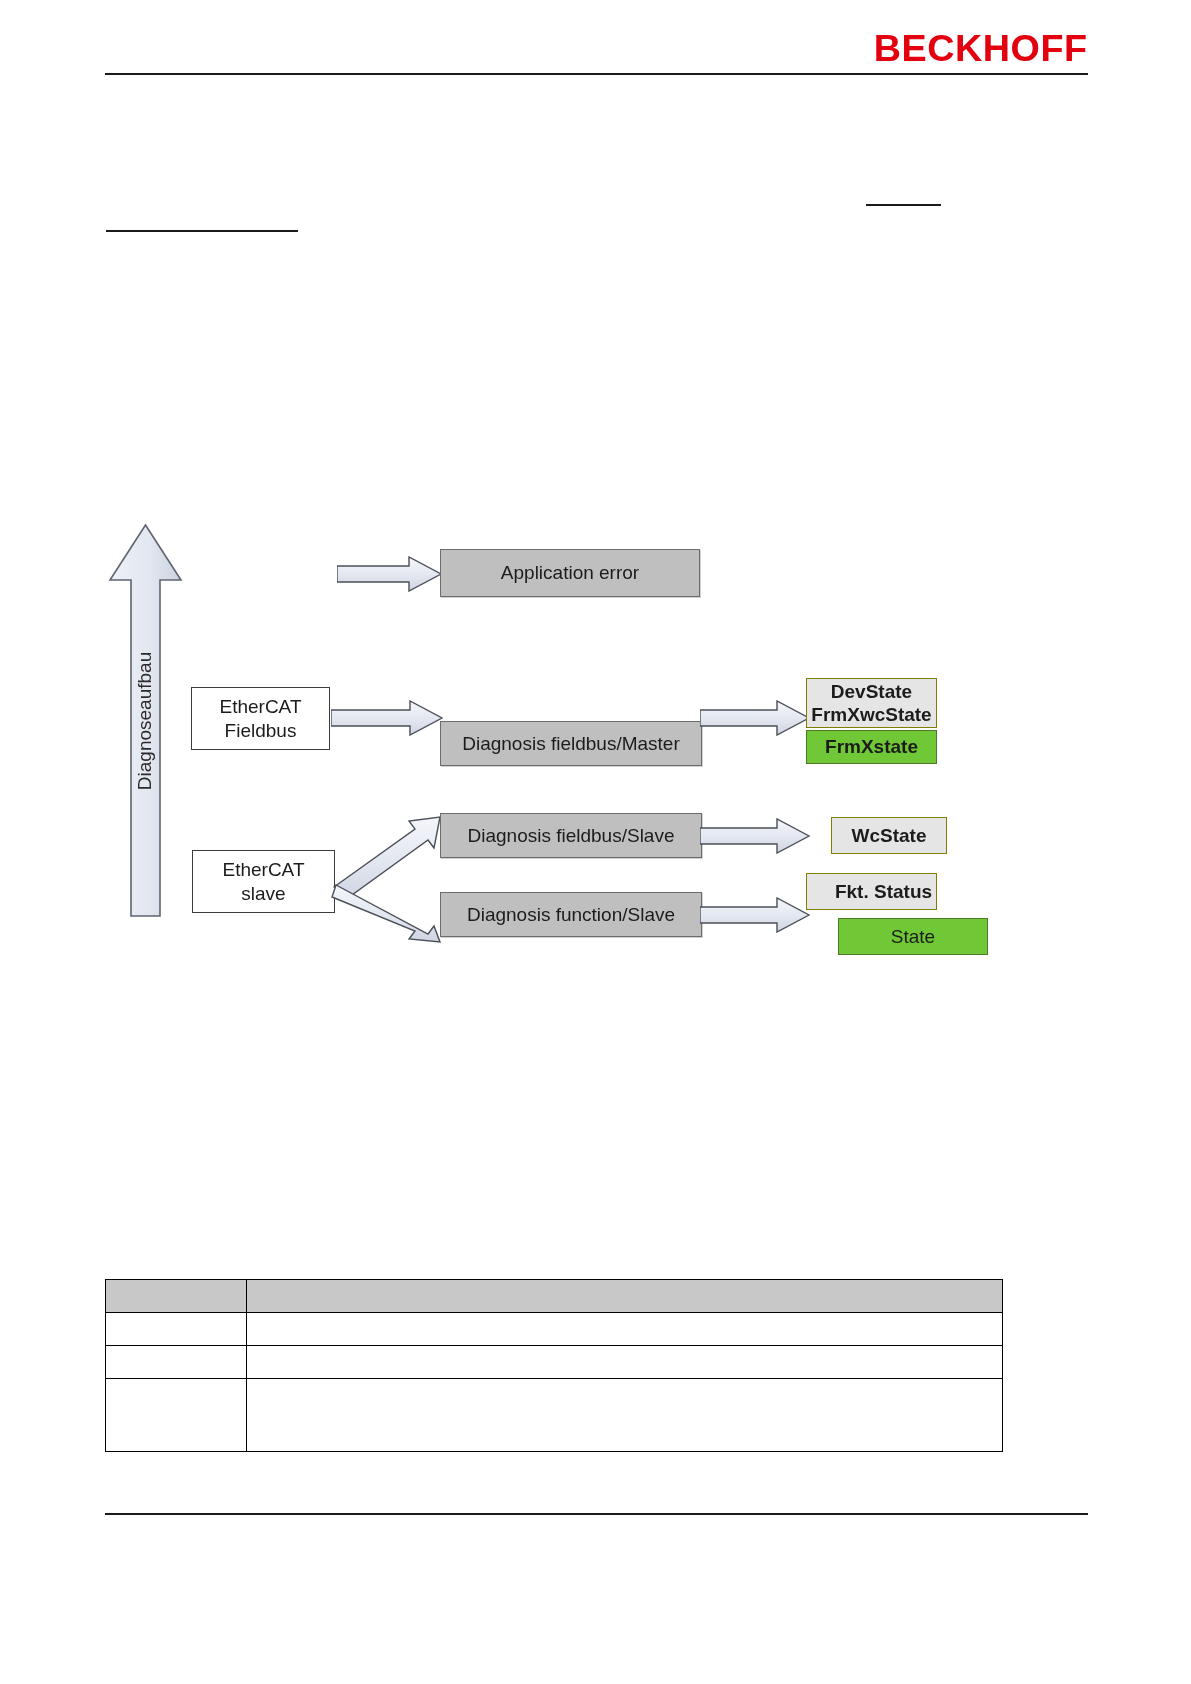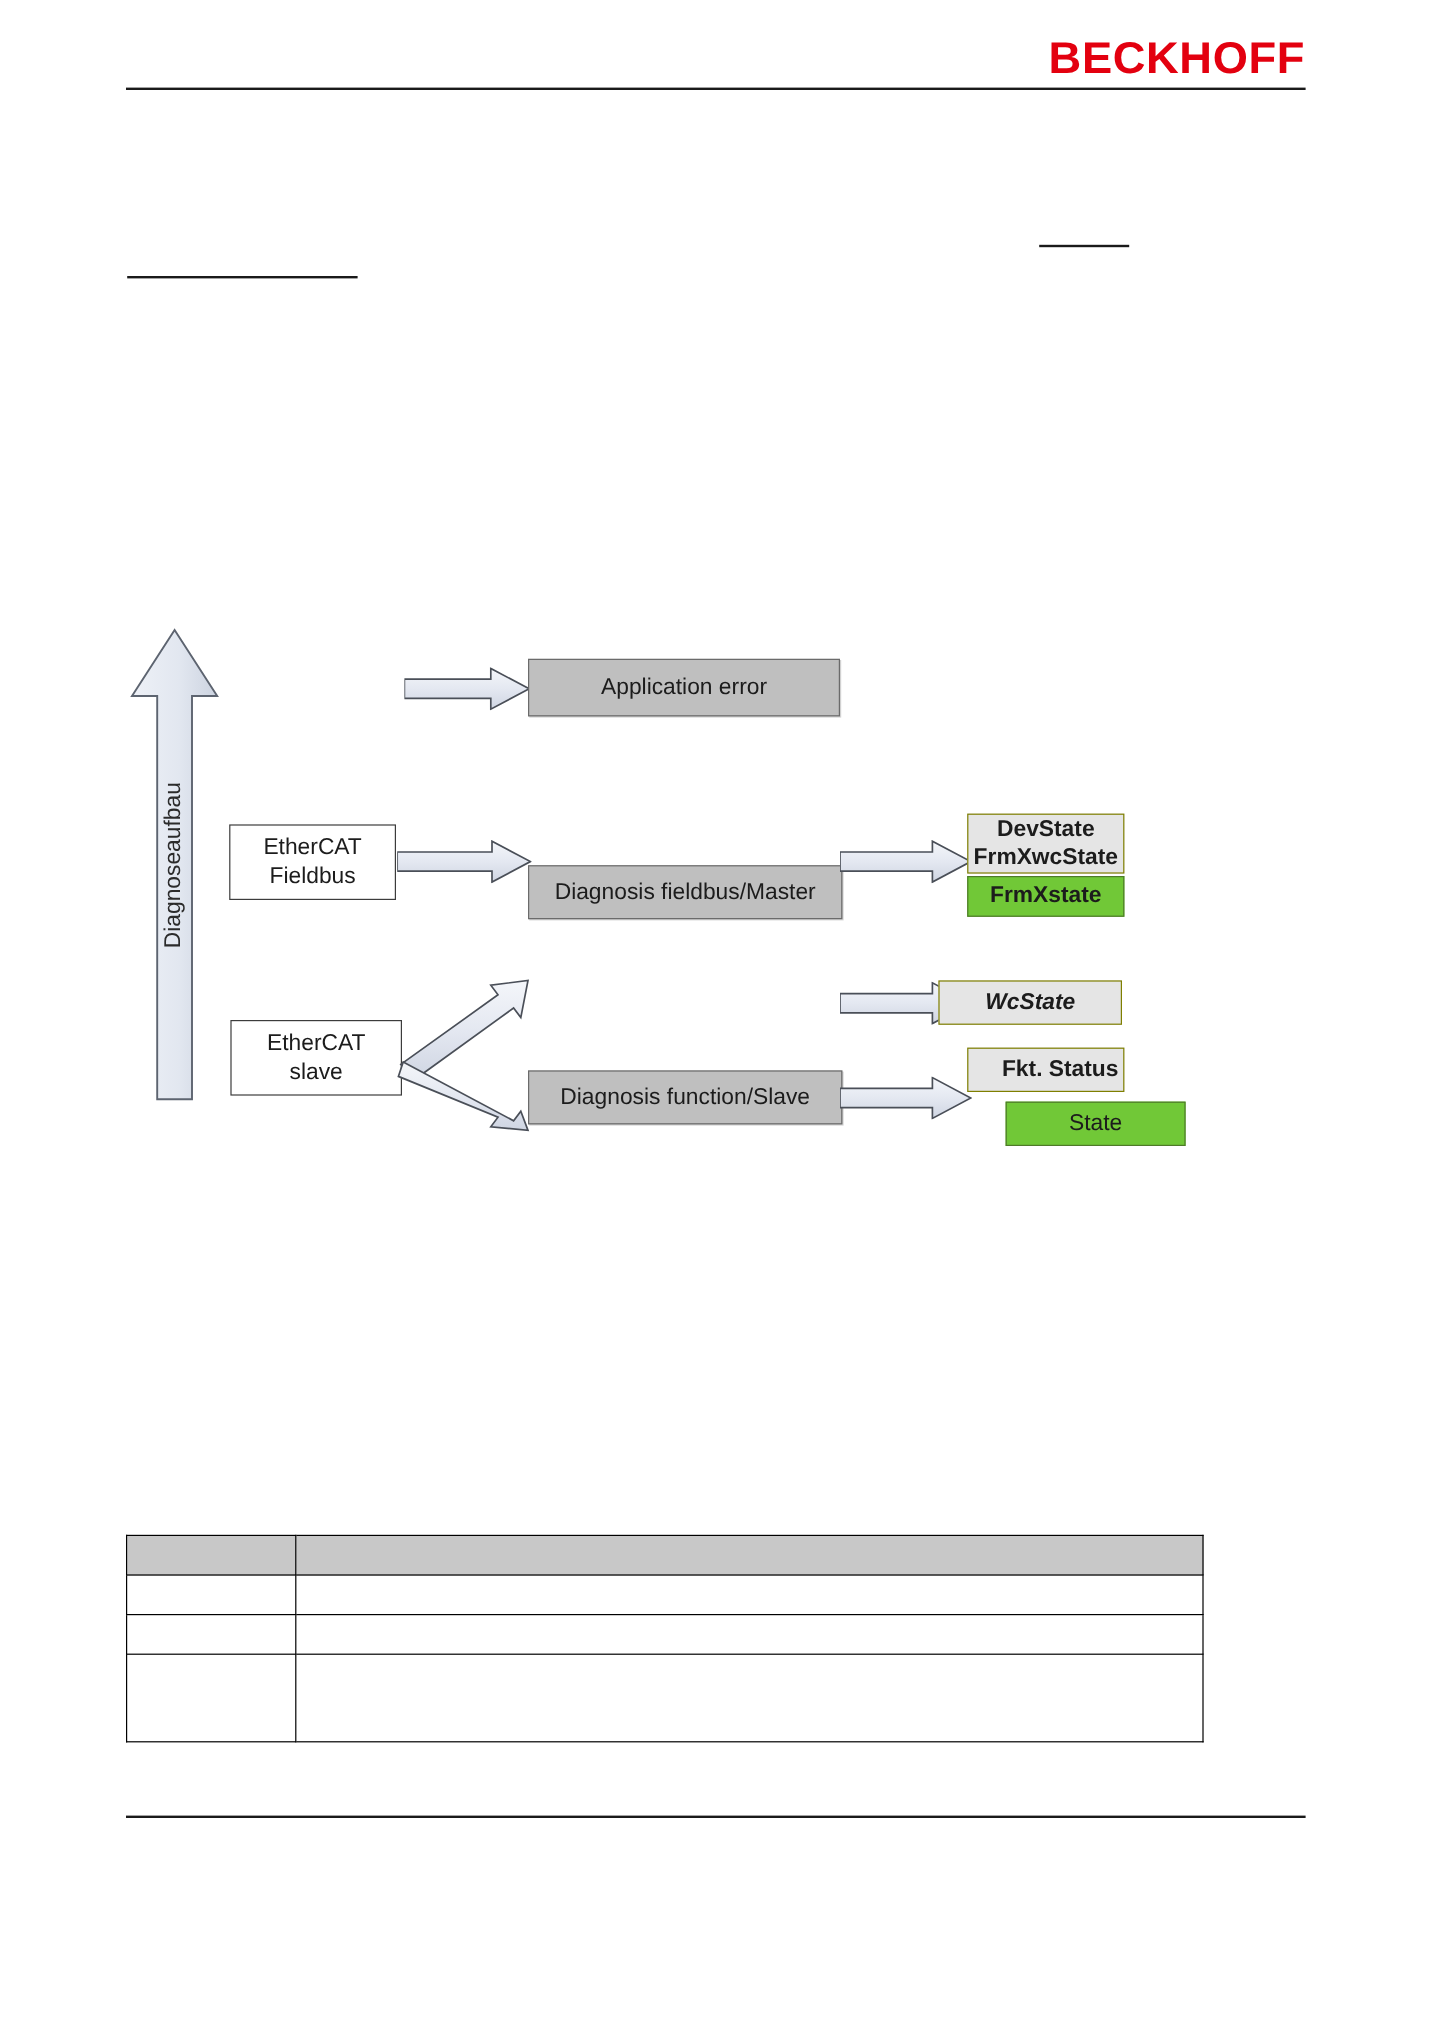--- a/index.html
+++ b/index.html
@@ -270,28 +270,31 @@
 
     <div class="diagarrows">
       <svg width="125" height="130" viewBox="0 0 125 130">
 
         <polygon points="4,72 85,14 79,6 110,2 104,33 98,25 15,85" fill="url(#hg1)" stroke="#4a4f58" stroke-width="1.4"></polygon>
 
         <polygon points="6,70 98,119 104,111 110,127 79,124 85,116 2,82" fill="url(#hg1)" stroke="#4a4f58" stroke-width="1.4"></polygon>
       </svg>
     </div>
 
+    <div class="node grey" style="left:440px; top:813px; width:262px; height:45px;">
+      <span>Diagnosis fieldbus/Slave</span>
+    </div>
 
     <div class="harrow" style="left:700px; top:818px; width:110px; height:36px;">
       <svg width="110" height="36" viewBox="0 0 110 36">
         <polygon points="0,10 77,10 77,1 109,18 77,35 77,26 0,26" fill="url(#hg1)" stroke="#4a4f58" stroke-width="1.4"></polygon>
       </svg>
     </div>
 
-    <div class="node yellow" style="left:782px; top:817px; width:153px; height:37px;font-style:italic;">
+    <div class="node yellow" style="left:831px; top:817px; width:116px; height:37px;">
       <span>WcState</span>
     </div>
 
     <div class="node grey" style="left:440px; top:892px; width:262px; height:45px;">
       <span>Diagnosis function/Slave</span>
     </div>
 
     <div class="harrow" style="left:700px; top:897px; width:110px; height:36px;">
       <svg width="110" height="36" viewBox="0 0 110 36">
         <polygon points="0,10 77,10 77,1 109,18 77,35 77,26 0,26" fill="url(#hg1)" stroke="#4a4f58" stroke-width="1.4"></polygon>

